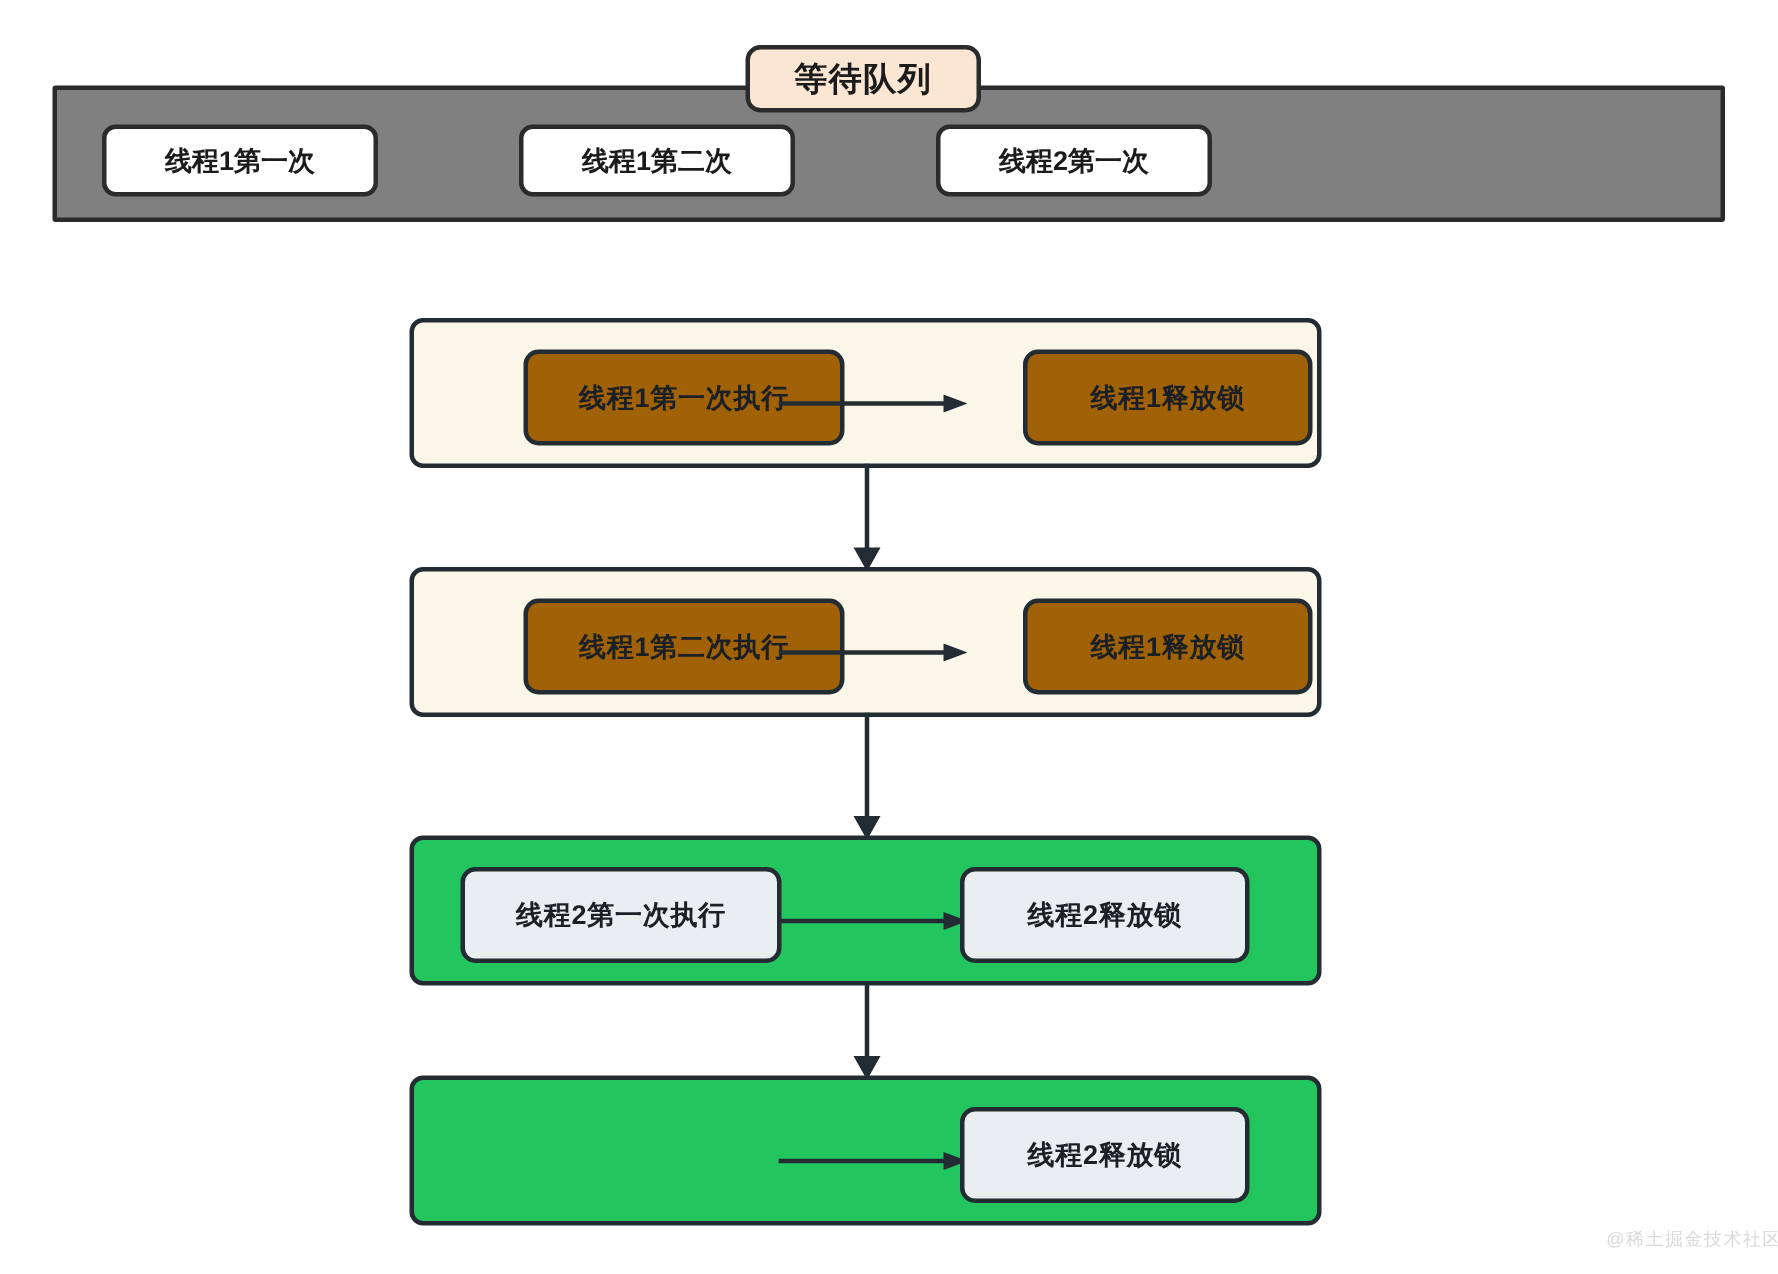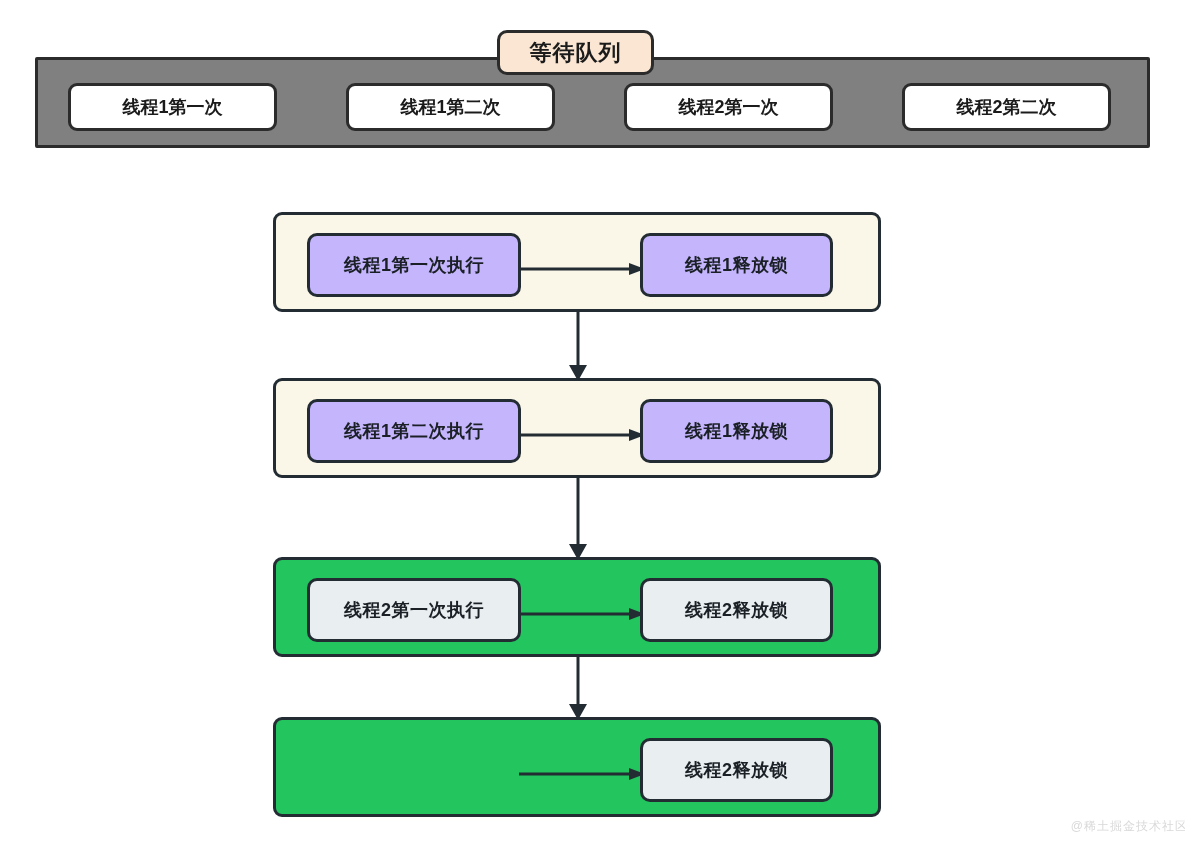--- a/index.html
+++ b/index.html
@@ -51,21 +51,21 @@
     font-size: 22px;
     font-weight: bold;
     color: #1b1b1b;
     letter-spacing: 1px;
     z-index: 5;
   }
 
   .queue-item {
     position: absolute;
     top: 83px;
-    width: 209px;
+    width: 184px;
     height: 48px;
     background: #ffffff;
     border: 3px solid #2b2b2b;
     border-radius: 9px;
     box-sizing: border-box;
     display: flex;
     align-items: center;
     justify-content: center;
     font-size: 18px;
     font-weight: bold;
@@ -106,21 +106,21 @@
     align-items: center;
     justify-content: center;
     font-size: 18px;
     font-weight: bold;
     color: #1b2026;
     letter-spacing: 0.5px;
   }
   .node.left  { left: 31px;  width: 214px; }
   .node.right { left: 364px; width: 193px; }
 
-  .group.cream .node { background: #c4b5fd; }
+  .group.cream .node { background: #a16207; margin-left: 42px; }
   .group.steel .node { background: #e9eef1; }
 
   
   .h-arrow {
     position: absolute;
     left: 243px;
     top: 48px;
     width: 126px;
     height: 12px;
     pointer-events: none;
@@ -157,23 +157,20 @@
 
   <div class="queue-item q0">
     <span>线程1第一次</span>
   </div>
   <div class="queue-item q1">
     <span>线程1第二次</span>
   </div>
   <div class="queue-item q2">
     <span>线程2第一次</span>
   </div>
-  <div class="queue-item q3">
-    <span>线程2第二次</span>
-  </div>
 
   <div class="group cream g0">
     <div class="node left">
       <span>线程1第一次执行</span>
     </div>
     <svg class="h-arrow" viewBox="0 0 126 12">
       <line x1="0" y1="6" x2="112" y2="6" stroke="#232c33" stroke-width="3"></line>
       <polygon points="110,0 126,6 110,12" fill="#232c33"></polygon>
     </svg>
     <div class="node right">

